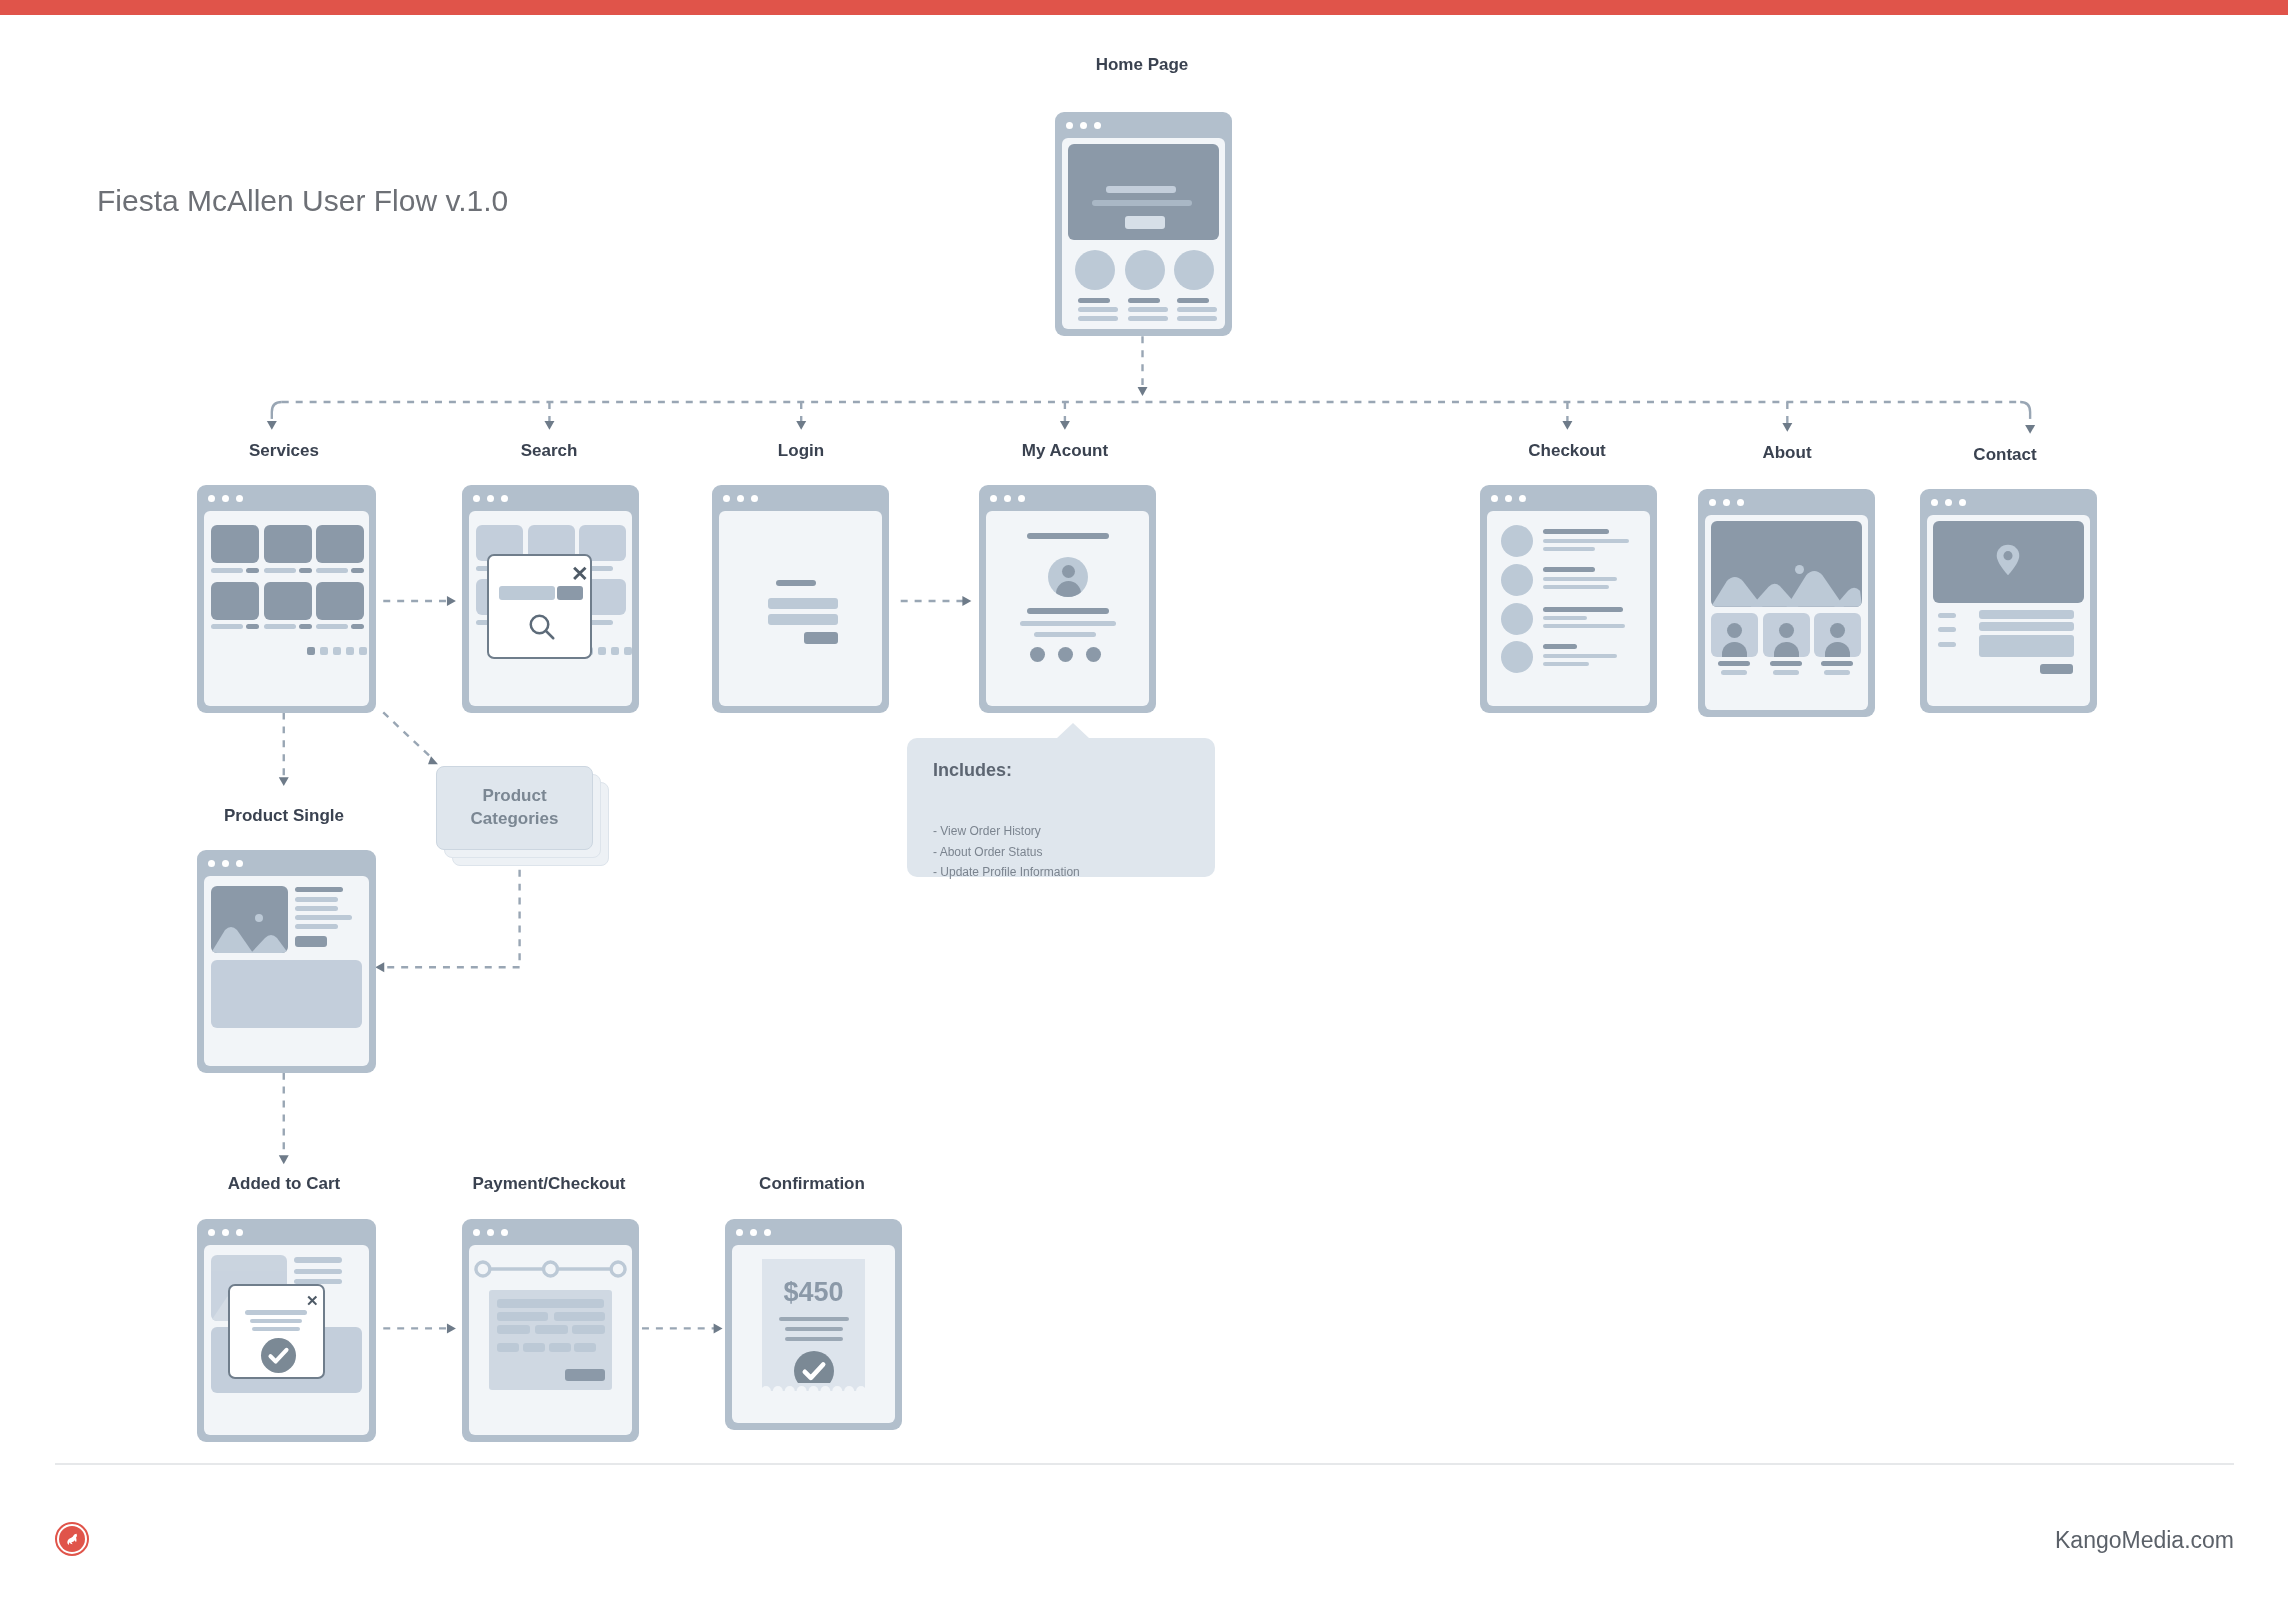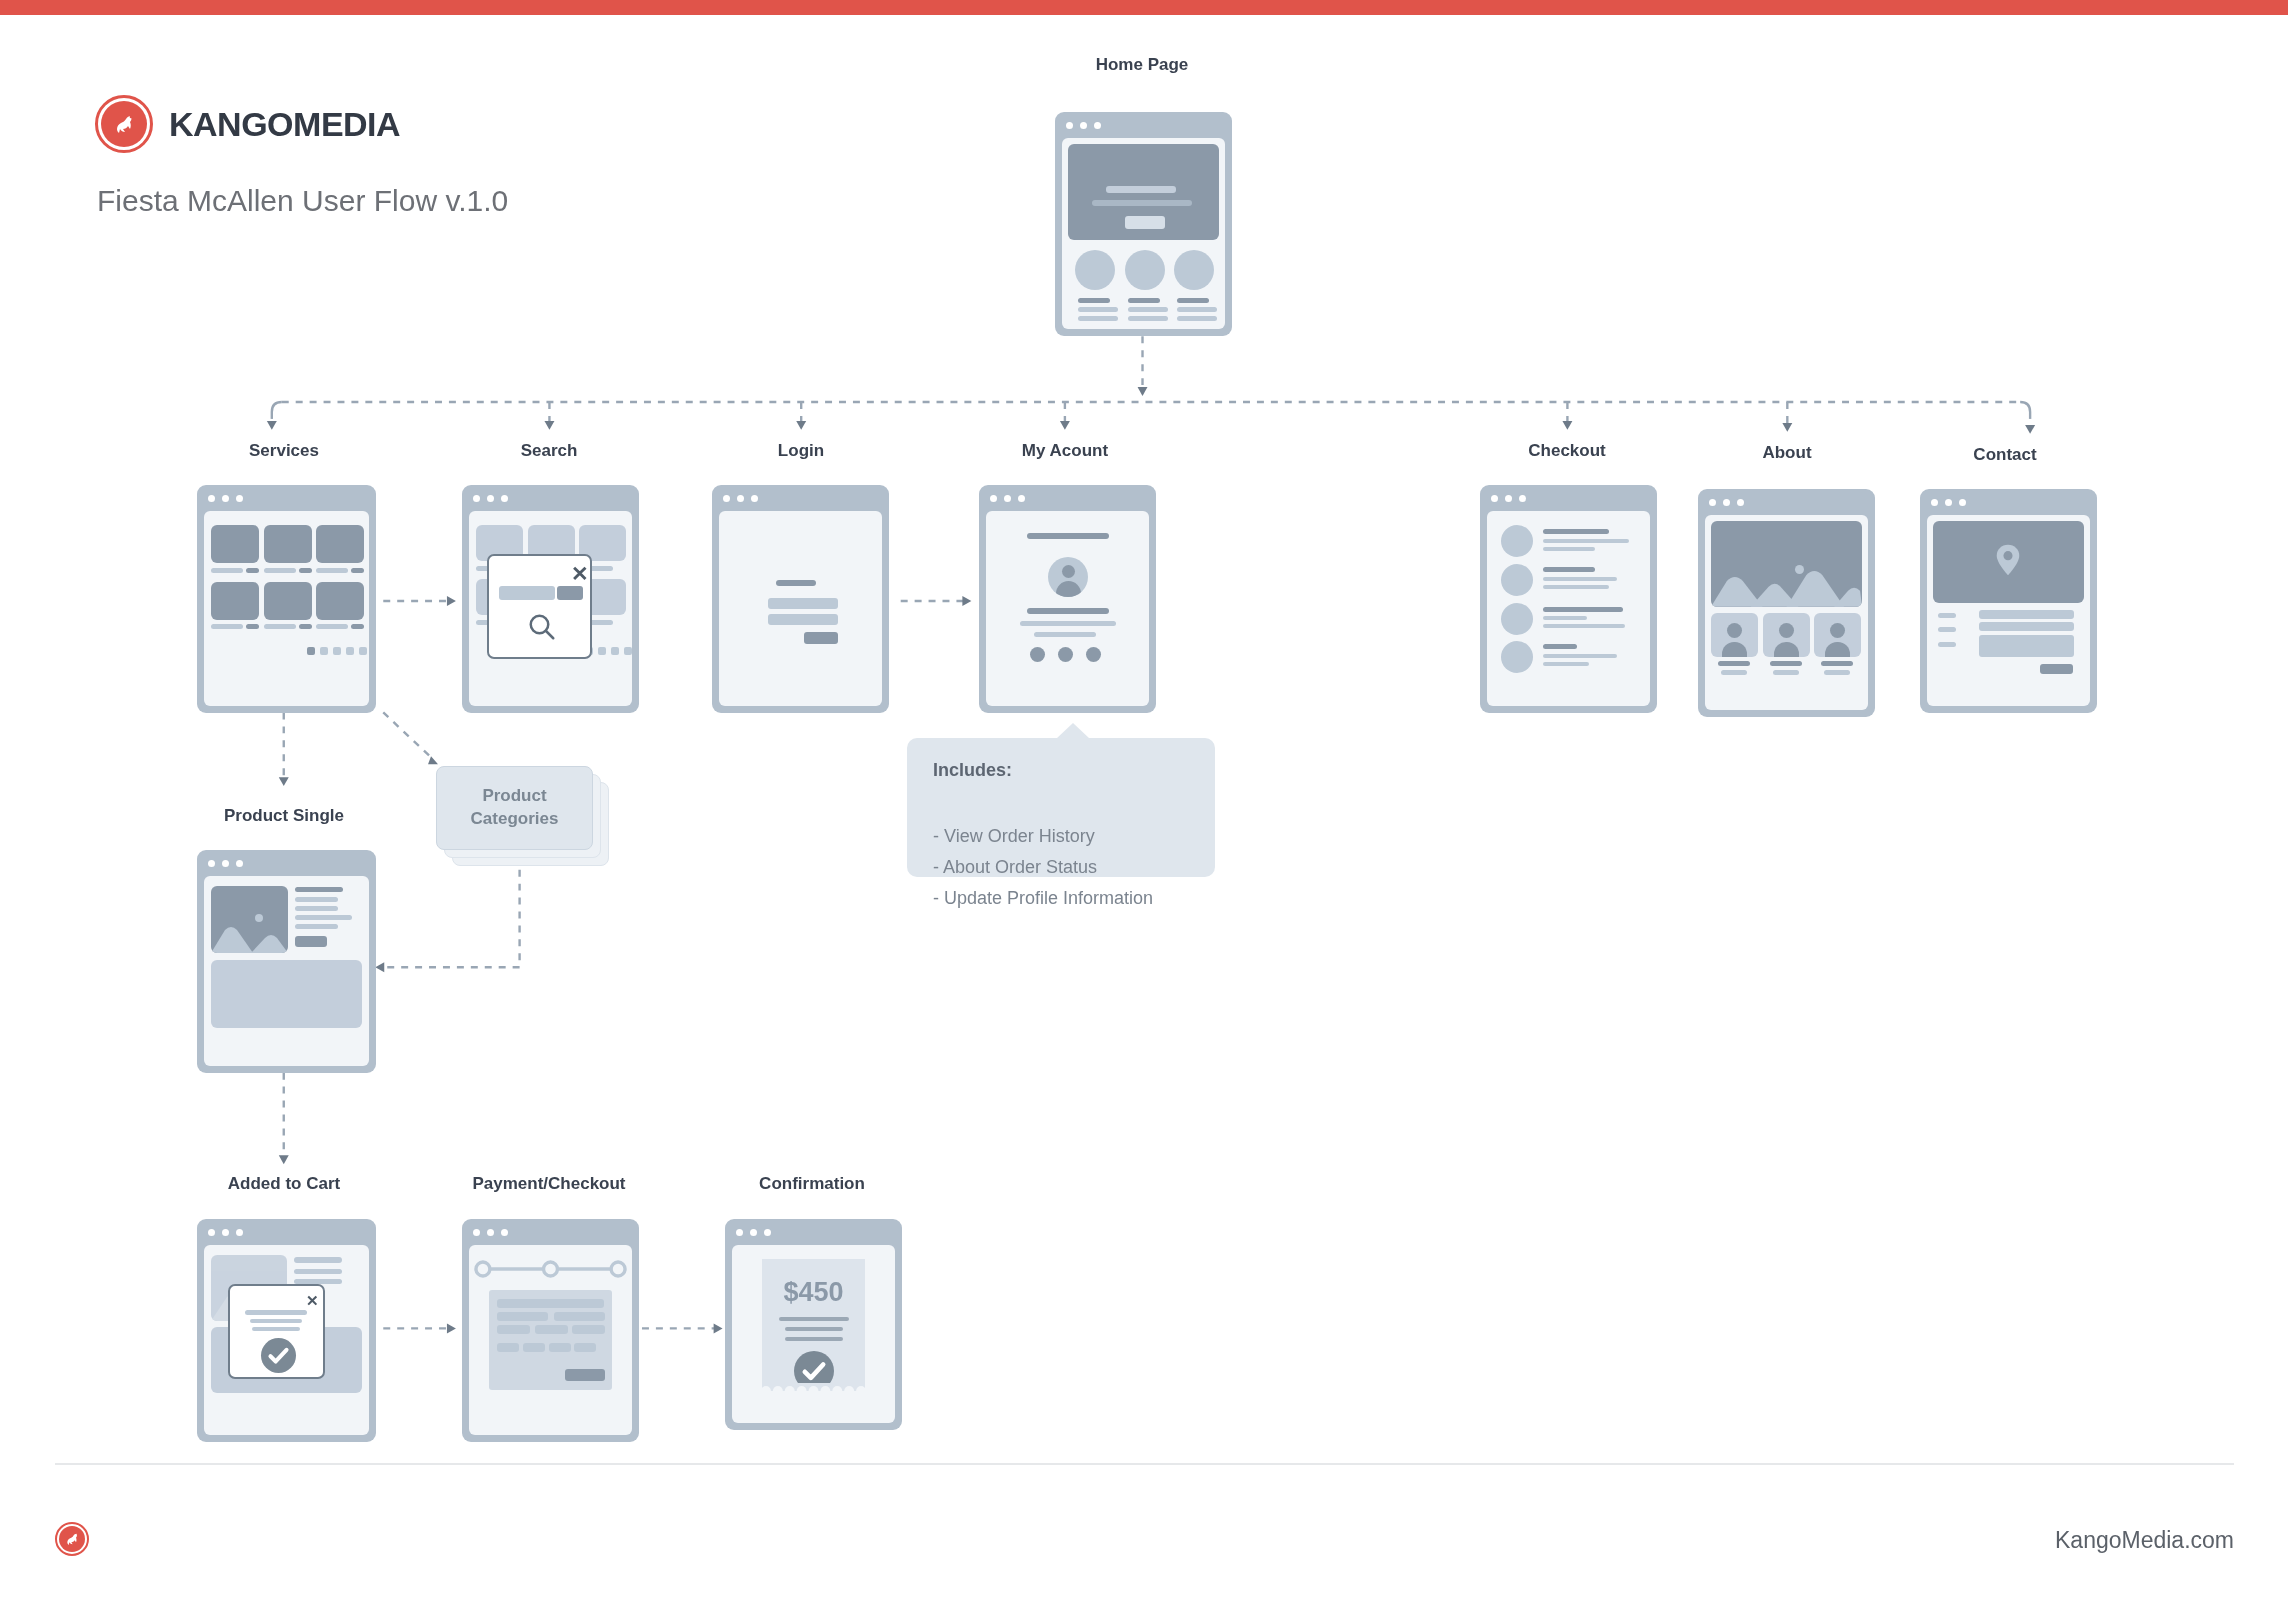--- a/index.html
+++ b/index.html
@@ -52,21 +52,21 @@
   
   .callout {
     position:absolute; background:#dfe6ed; border-radius:10px; padding:22px 26px;
   }
   .callout:after {
     content:""; position:absolute; top:-15px; left:149px;
     border-left:17px solid transparent; border-right:17px solid transparent;
     border-bottom:16px solid #dfe6ed;
   }
   .callout h4 { font-size:18px; color:#5d6672; margin-bottom:40px; font-weight:bold; }
-  .callout li { list-style:none; font-size:18px; color:#7b848f; line-height:1.72; }
+  .callout li { list-style:none; font-size:12px; color:#7b848f; line-height:1.72; }
 
   
   .stack { position:absolute; }
   .stack .sheet {
     position:absolute; background:#edf1f5; border:1px solid #dde4eb; border-radius:8px;
   }
   .stack .sheet.front { background:#dfe6ed; border-color:#ccd6e0; }
   .stack .txt {
     position:absolute; inset:0; display:flex; flex-direction:column;
     align-items:center; justify-content:center; font-size:17px;
@@ -83,31 +83,20 @@
   .money { position:absolute; font-size:27px; font-weight:bold; color:#8b99a8; }
   .xmark { position:absolute; font-size:21px; font-weight:bold; color:#4e5a66; line-height:1; }
 </style>
 </head>
 <body>
 
 <div id="stage">
 
   <div class="topbar"></div>
 
-  <div class="brand">
-    <div class="brand-mark">
-      <div class="ring"></div>
-        <div class="disc"></div>
-      <svg class="roo" viewBox="0 0 30 30">
-        <path d="M22 7c-2 0-4 1-5 3-1 2-3 3-5 4-2 1-4 3-4 6 0 2 1 3 2 4l1-4c1 2 3 3 5 3l-2-3c2 0 4-1 5-3l2 3c1-2 1-5 0-7 1-1 2-3 1-5z" fill="#ffffff"></path>
-        <circle cx="22" cy="8" r="1.3" fill="#e0544a"></circle>
-      </svg>
-    </div>
-    <div class="brand-name">KANGOMEDIA</div>
-  </div>
   <div class="deck">Fiesta McAllen User Flow v.1.0</div>
 
   <svg class="conn" style="left:0;top:0;width:2289px;height:1617px" viewBox="0 0 2300 1625" width="2289" height="1617">
     <g fill="none" stroke="#99a6b4" stroke-width="2.4" stroke-dasharray="7 7" stroke-linecap="butt">
 
       <path d="M1148 338 L1148 394"></path>
 
       <path d="M283 404 L2030 404" stroke-dasharray="7 7"></path>
       <path d="M273 414 Q273 404 283 404" stroke-dasharray="0"></path>
       <path d="M2030 404 Q2040 404 2040 414" stroke-dasharray="0"></path>

